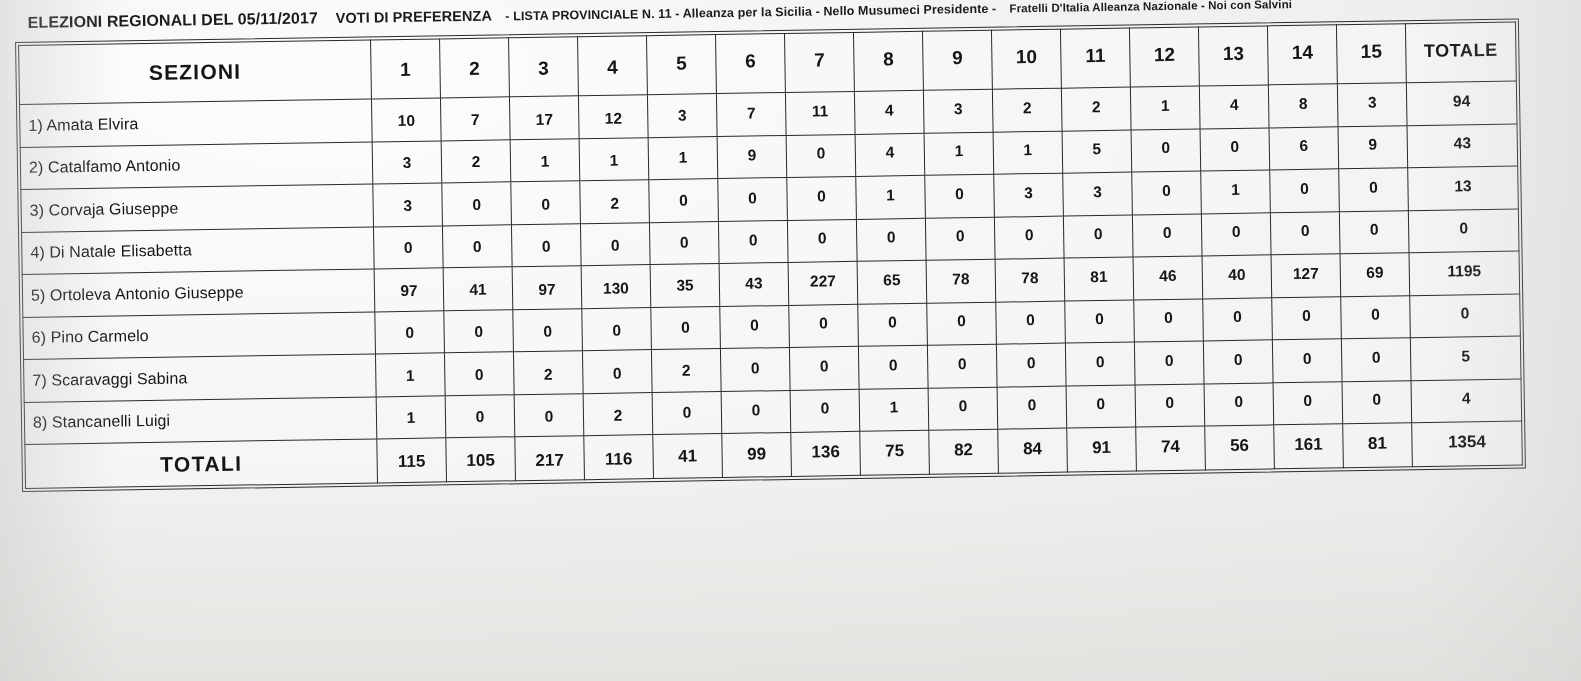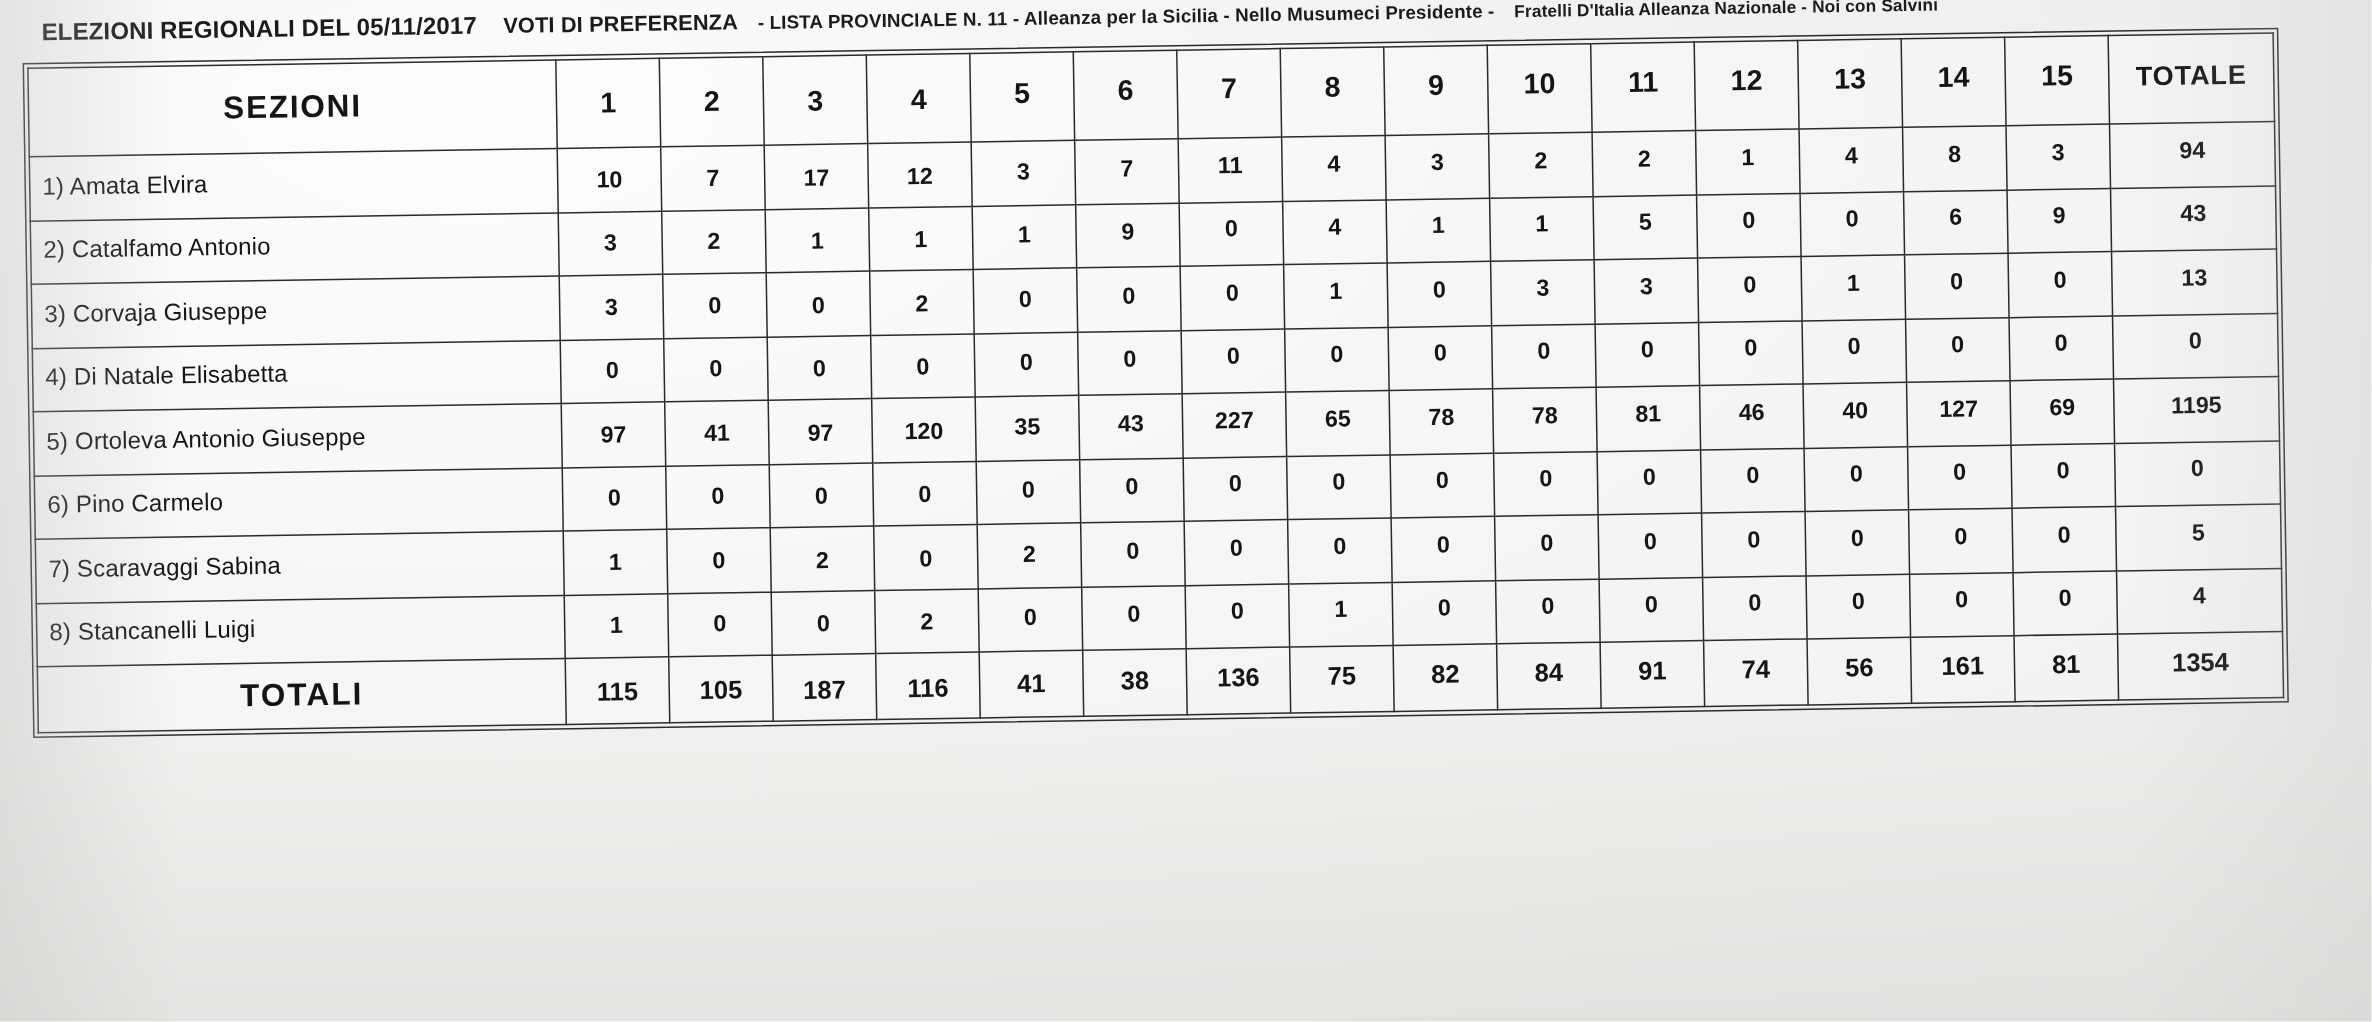--- a/index.html
+++ b/index.html
@@ -267,21 +267,21 @@
             <td class="val"><span class="j7">0</span></td>
             <td class="val"><span class="j7">0</span></td>
             <td class="val"><span class="j7">0</span></td>
             <td class="val"><span class="j7">0</span></td>
           </tr>
           <tr>
             <td class="name">5) Ortoleva Antonio Giuseppe</td>
             <td class="val"><span class="j4">97</span></td>
             <td class="val"><span class="j4">41</span></td>
             <td class="val"><span class="j3">97</span></td>
-            <td class="val"><span class="j3">120</span></td>
+            <td class="val"><span class="j3">130</span></td>
             <td class="val"><span class="j5">35</span></td>
             <td class="val"><span class="j6">43</span></td>
             <td class="val"><span class="j7">227</span></td>
             <td class="val"><span class="j7">65</span></td>
             <td class="val"><span class="j7">78</span></td>
             <td class="val"><span class="j7">78</span></td>
             <td class="val"><span class="j7">81</span></td>
             <td class="val"><span class="j7">46</span></td>
             <td class="val"><span class="j7">40</span></td>
             <td class="val"><span class="j7">127</span></td>
@@ -342,24 +342,24 @@
             <td class="val"><span class="j7">0</span></td>
             <td class="val"><span class="j7">0</span></td>
             <td class="val"><span class="j7">0</span></td>
             <td class="val"><span class="j7">0</span></td>
             <td class="val"><span class="j7">4</span></td>
           </tr>
           <tr class="totals">
             <td class="name">TOTALI</td>
             <td class="val"><span class="j4">115</span></td>
             <td class="val"><span class="j4">105</span></td>
-            <td class="val"><span class="j3">187</span></td>
+            <td class="val"><span class="j3">217</span></td>
             <td class="val"><span class="j3">116</span></td>
             <td class="val"><span class="j5">41</span></td>
-            <td class="val"><span class="j6">38</span></td>
+            <td class="val"><span class="j6">99</span></td>
             <td class="val"><span class="j7">136</span></td>
             <td class="val"><span class="j7">75</span></td>
             <td class="val"><span class="j7">82</span></td>
             <td class="val"><span class="j7">84</span></td>
             <td class="val"><span class="j7">91</span></td>
             <td class="val"><span class="j7">74</span></td>
             <td class="val"><span class="j7">56</span></td>
             <td class="val"><span class="j7">161</span></td>
             <td class="val"><span class="j7">81</span></td>
             <td class="val"><span class="j7">1354</span></td>

